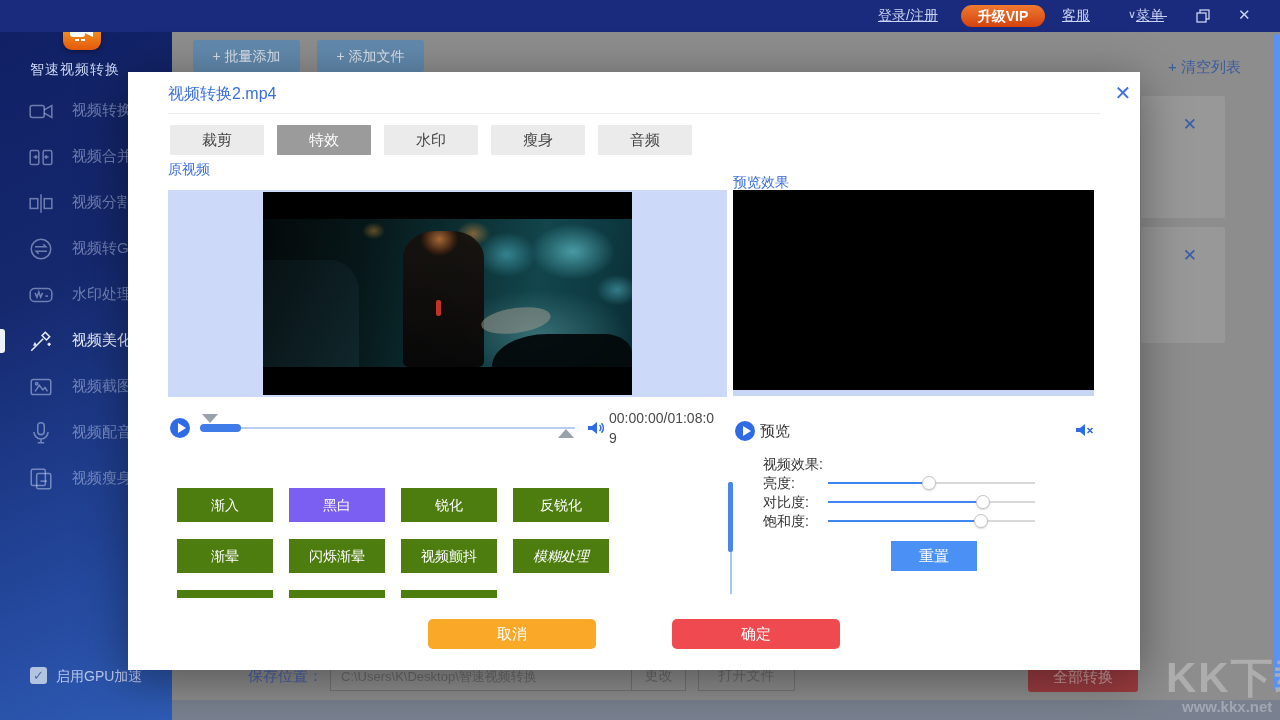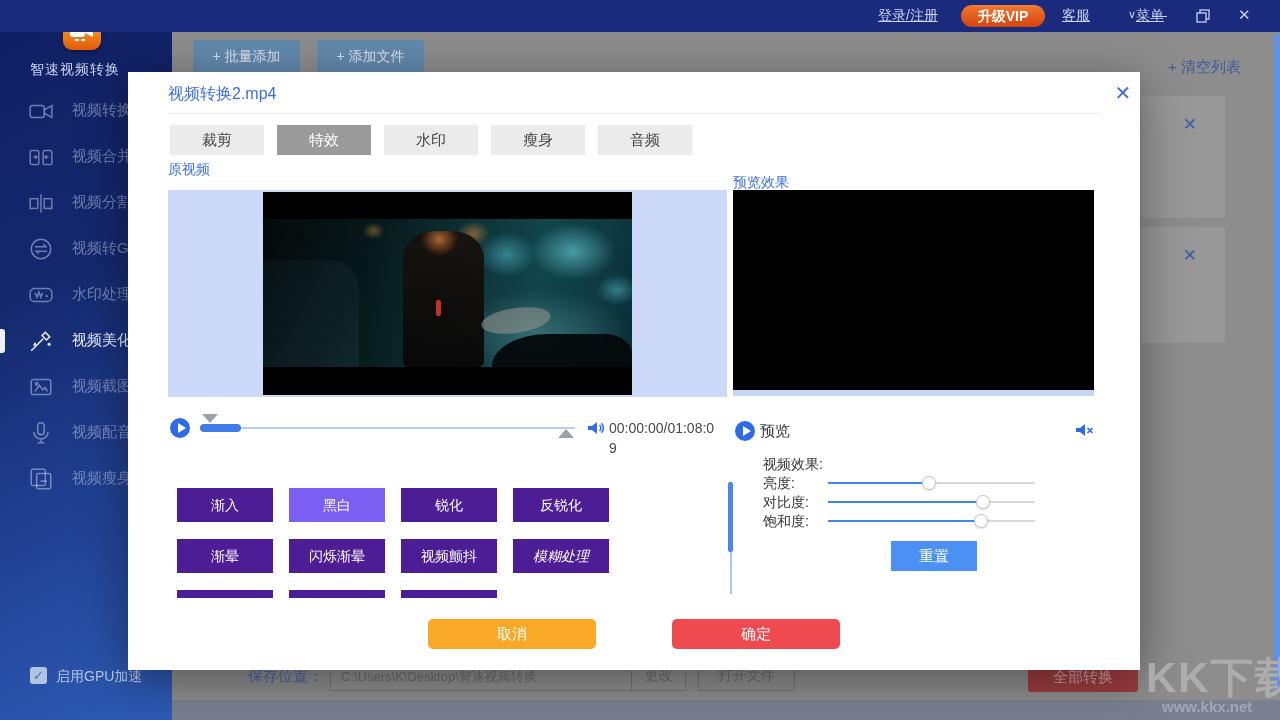--- a/index.html
+++ b/index.html
@@ -1,18 +1,18 @@
 <!DOCTYPE html>
 <html><head>
 <meta charset="utf-8">
 <style>
   * { margin:0; padding:0; box-sizing:border-box; }
   html,body { width:1280px; height:720px; overflow:hidden; }
   body { font-family:"Liberation Sans","DejaVu Sans",sans-serif; }
-  .screen { position:relative; width:1280px; height:720px; background:#8d8d8d; overflow:hidden; }
+  .screen { position:relative; width:1280px; height:720px; background:#8d8d8d; overflow:hidden;padding-left:20px; }
 
   
   .titlebar { position:absolute; left:0; top:0; width:1280px; height:32px; background:#1a2a7d; z-index:4; }
   .tb-item { position:absolute; top:7px; color:#c9d3f2; font-size:14px; text-decoration:underline; cursor:pointer; }
   .vip-pill { position:absolute; left:961px; top:5px; width:84px; height:22px; border-radius:11px;
               background:linear-gradient(180deg,#f07a30,#d4420e); color:#fff; font-size:14px; font-weight:bold;
               text-align:center; line-height:22px; cursor:pointer; }
   .tb-caret { position:absolute; left:1128px; top:8px; color:#c9d3f2; font-size:11px; text-decoration:none; }
   .tb-ctrl { position:absolute; top:6px; color:#c9d3f2; font-size:15px; cursor:pointer; text-decoration:none; }
 
@@ -95,24 +95,24 @@
   .play-btn { position:absolute; width:20px; height:20px; border-radius:50%; background:#2f6be4; cursor:pointer; }
   .play-btn::after { content:""; position:absolute; left:8px; top:5px; width:0; height:0;
                      border-left:8px solid #fff; border-top:5px solid transparent; border-bottom:5px solid transparent; }
   .player-track { position:absolute; left:72px; top:355px; width:375px; height:2px; background:#b9cdf0; cursor:pointer; }
   .player-fill { position:absolute; left:72px; top:352px; height:8px; background:#3f7ce8; border-radius:4px; cursor:pointer; }
   .marker-down { position:absolute; left:74px; top:342px; width:0; height:0; cursor:pointer;
                  border-left:8px solid transparent; border-right:8px solid transparent; border-top:9px solid #9aa1ab; }
   .marker-up { position:absolute; left:430px; top:357px; width:0; height:0; cursor:pointer;
                border-left:8px solid transparent; border-right:8px solid transparent; border-bottom:9px solid #9aa1ab; }
   .speaker { position:absolute; left:458px; top:346px; cursor:pointer; }
-  .time-text { position:absolute; left:481px; top:346px; width:106px; color:#4a4a4a; font-size:14px;
+  .time-text { position:absolute; left:481px; top:336px; width:106px; color:#4a4a4a; font-size:14px;
                line-height:1.45; word-break:break-all; }
 
-  .fx-btn { position:absolute; width:96px; height:34px; background:#4c1d95; color:#fff; font-size:14px;
+  .fx-btn { position:absolute; width:96px; height:34px; background:#4d7c0f; color:#fff; font-size:14px;
             text-align:center; line-height:34px; cursor:pointer; }
   .fx-btn.active { background:#7b5ef2; }
   .fx-btn.stub { height:8px; overflow:hidden; }
   .fx-scroll-track { position:absolute; left:602px; top:410px; width:2px; height:112px; background:#a8c8f2; }
   .fx-scroll-thumb { position:absolute; left:600px; top:410px; width:5px; height:70px; background:#4a86e8; border-radius:2px; cursor:pointer; }
 
   .preview-play-label { position:absolute; left:632px; top:350px; color:#333; font-size:15px; }
   .mute-icon { position:absolute; left:946px; top:348px; cursor:pointer; }
   .fx-panel-label { position:absolute; left:635px; top:384px; color:#333; font-size:14px; }
   .fx-slider-row { position:absolute; left:635px; width:330px; height:17px; }

